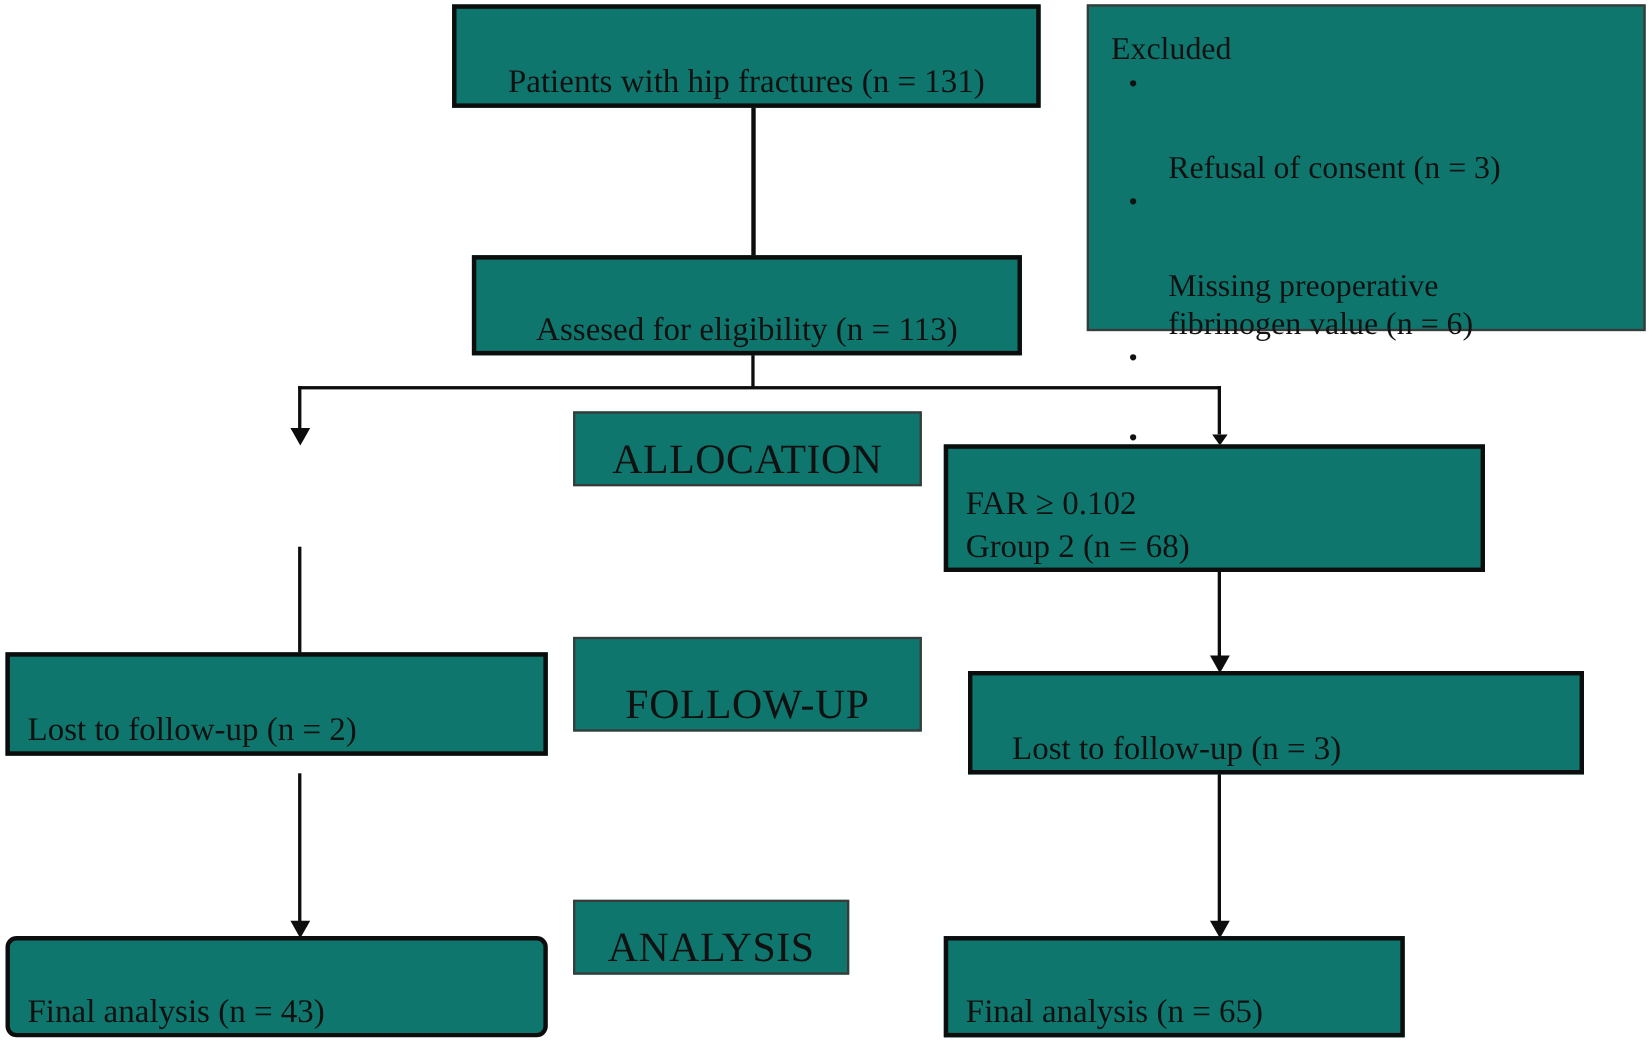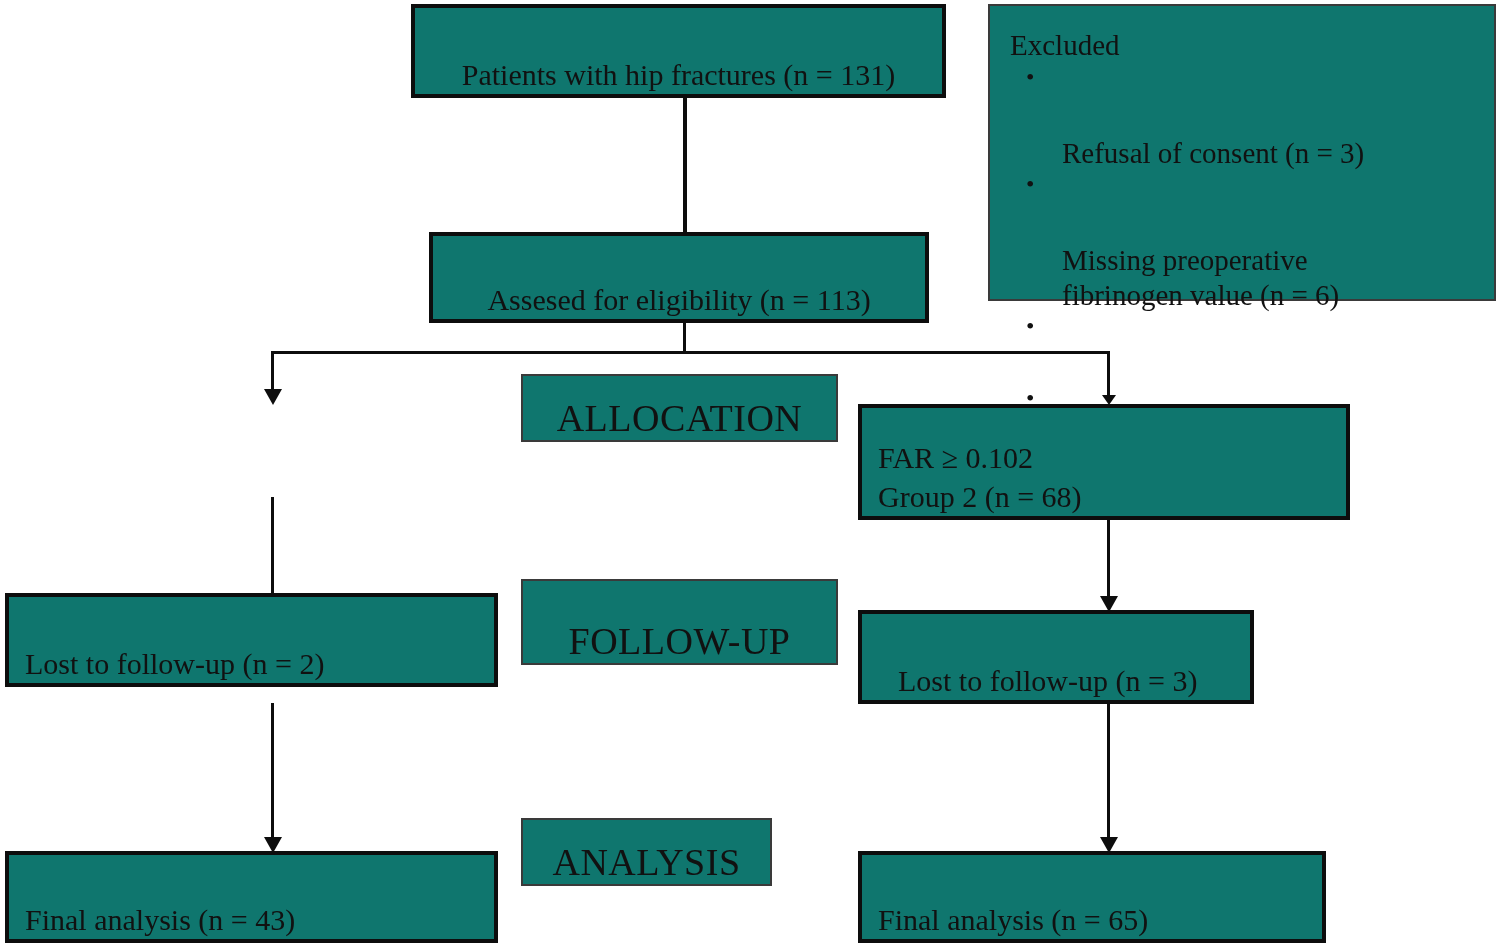--- a/index.html
+++ b/index.html
@@ -172,29 +172,29 @@
   </div>
 
   <div class="box box-thin center" style="left:521px; top:579px; width:317px; height:86px;">
     <span class="stage-label">FOLLOW-UP</span>
   </div>
 
   <div class="box box-thick left pad-left" style="left:5px; top:593px; width:493px; height:94px;">
     <span class="box-text">Lost to follow-up (n = 2)</span>
   </div>
 
-  <div class="box box-thick left pad-left" style="left:858px; top:610px; width:396px; height:94px;padding-left:36px;">
+  <div class="box box-thick left pad-left" style="left:880px; top:610px; width:560px; height:94px;padding-left:36px;">
     <span class="box-text">Lost to follow-up (n = 3)</span>
   </div>
 
   <div class="box box-thin center" style="left:521px; top:818px; width:251px; height:68px;">
     <span class="stage-label">ANALYSIS</span>
   </div>
 
-  <div class="box box-thick left pad-left" style="left:5px; top:851px; width:493px; height:92px;">
+  <div class="box box-thick left pad-left" style="left:5px; top:851px; width:493px; height:92px;border-radius:10px;">
     <span class="box-text">Final analysis (n = 43)</span>
   </div>
 
-  <div class="box box-thick left pad-left" style="left:858px; top:851px; width:468px; height:92px;">
+  <div class="box box-thick left pad-left" style="left:858px; top:851px; width:419px; height:92px;">
     <span class="box-text">Final analysis (n = 65)</span>
   </div>
 
 </div>
 
 </body></html>

